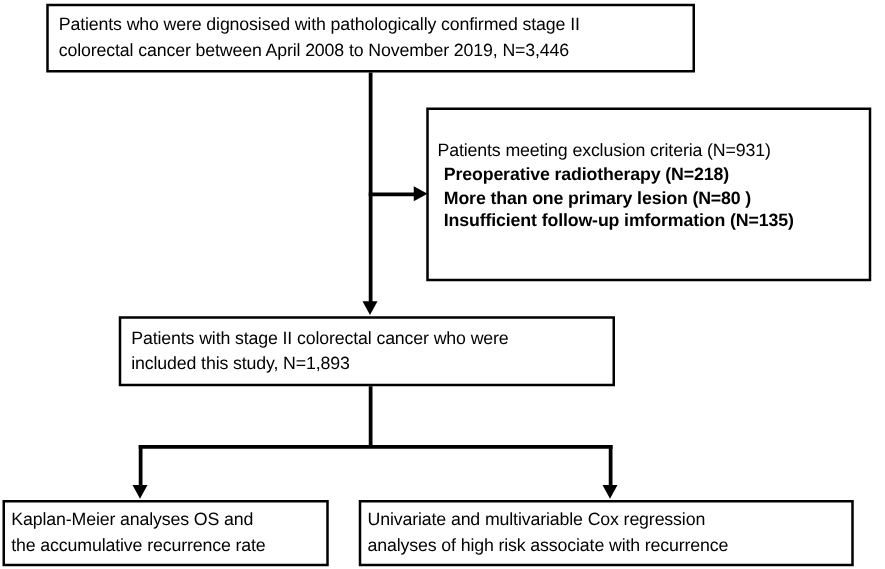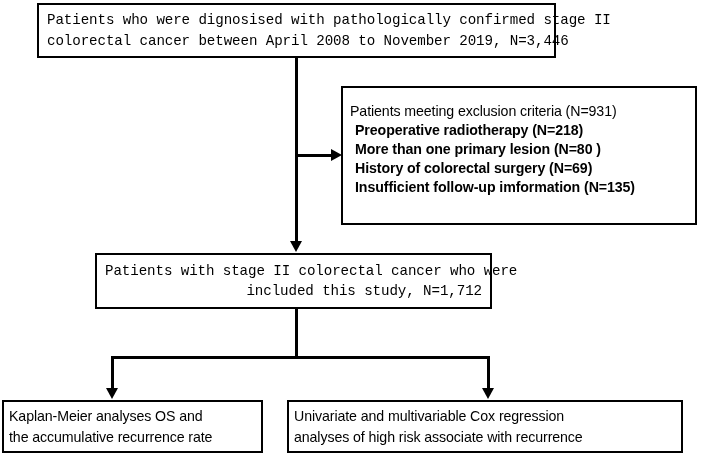--- a/index.html
+++ b/index.html
@@ -25,21 +25,21 @@
     display: flex;
     flex-direction: column;
     justify-content: center;
     font-size: 14.2px;
     line-height: 1.42;
     letter-spacing: -0.1px;
   }
   .box .line {
     white-space: nowrap;
   }
-  .box.center .line { text-align: right; font-family: Liberation Mono, monospace; }
+  .box.center .line { text-align: left; }
   .box.left   .line { text-align: left; }
 
   
   #box-cohort {
     left: 37px;  top: 3px;
     width: 519px; height: 55px;
     padding: 0 8px;
   }
   #box-exclusion {
     left: 341px; top: 86px;
@@ -111,27 +111,26 @@
 
   <div class="box center" id="box-cohort">
     <div class="line">Patients who were dignosised with pathologically confirmed stage II</div>
     <div class="line">colorectal cancer  between April 2008 to November 2019,  N=3,446</div>
   </div>
 
   <div class="box left" id="box-exclusion">
     <div class="line">Patients meeting exclusion criteria (N=931)</div>
     <div class="line sub">Preoperative radiotherapy  (N=218)</div>
     <div class="line sub">More than one primary lesion (N=80 )</div>
-    <div class="line sub">History of colorectal surgery (N=69)</div>
     <div class="line sub">Insufficient follow-up imformation (N=135)</div>
   </div>
 
   <div class="box center" id="box-included">
     <div class="line">Patients  with stage II colorectal cancer who were</div>
-    <div class="line">included this study, N=1,712</div>
+    <div class="line">included this study, N=1,893</div>
   </div>
 
   <div class="box left" id="box-km">
     <div class="line">Kaplan-Meier analyses OS and</div>
     <div class="line">the accumulative recurrence rate</div>
   </div>
 
   <div class="box left" id="box-cox">
     <div class="line">Univariate and  multivariable Cox regression</div>
     <div class="line">analyses  of  high risk associate with recurrence</div>

